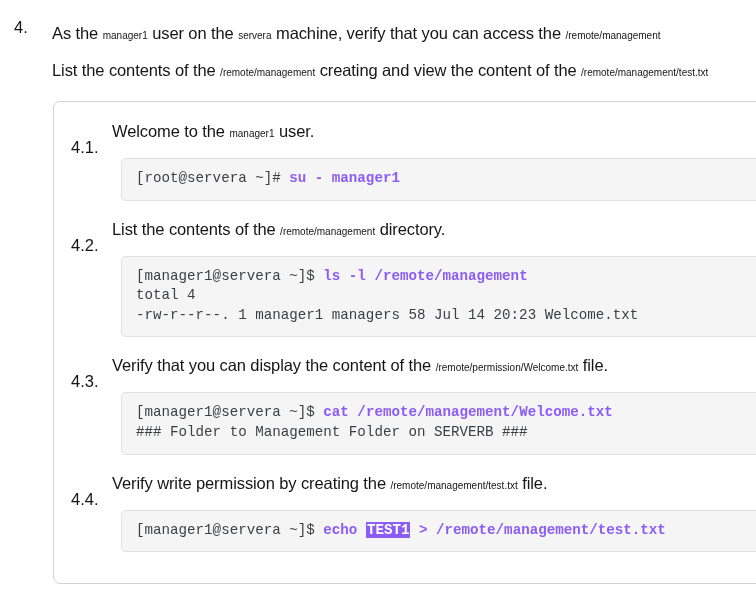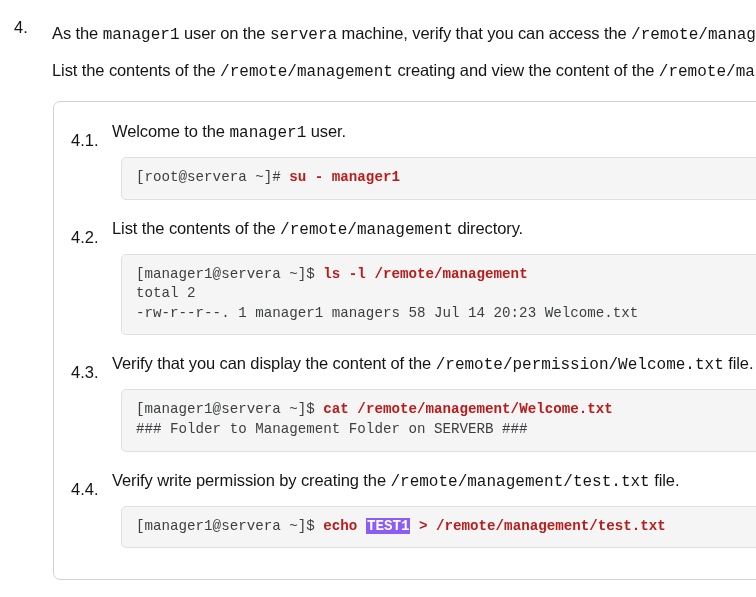--- a/index.html
+++ b/index.html
@@ -43,22 +43,22 @@
   .para {
     font-size: 16.5px;
     line-height: 35px;
     color: #151515;
     white-space: nowrap;
     letter-spacing: -0.1px;
   }
   .para + .para { margin-top: 0px; }
 
   .mono {
-    font-family: Liberation Mono, monospace;
-    font-size: 16px;
+    font-family: Liberation Sans, sans-serif;
+    font-size: 10px;
     color: #151515;
     letter-spacing: 0px;
   }
 
   
   .substeps {
     position: relative;
     margin-left: 53px;
     margin-top: 11px;
     width: 1060px;
@@ -72,21 +72,21 @@
     position: relative;
     padding-left: 58px;
     padding-right: 16px;
     margin-top: 8px;
   }
   .substep:first-child { margin-top: 0; }
 
   .substep-marker {
     position: absolute;
     left: 17px;
-    top: 9px;
+    top: 16px;
     font-size: 16.5px;
     line-height: 30px;
     color: #151515;
     white-space: nowrap;
   }
   .substep-text {
     font-size: 16.5px;
     line-height: 30px;
     color: #151515;
     white-space: nowrap;
@@ -105,21 +105,21 @@
   }
   .codeline {
     font-family: "Liberation Mono", "DejaVu Sans Mono", monospace;
     font-size: 14.2px;
     line-height: 19.6px;
     color: #3c3f42;
     white-space: pre;
   }
   .codeline b {
     font-weight: 700;
-    color: #b91c1c;
+    color: #8b5cf6;
     text-align: right;
   }
   .cmd-highlight {
     background: #8b5cf6;
     color: #ffffff;
     font-weight: 700;
     padding: 0 1px;
   }
 </style>
 </head>
@@ -142,21 +142,21 @@
           <div class="substep-text"><span>Welcome to the </span><code class="mono">manager1</code><span> user.</span></div>
           <div class="codeblock">
             <div class="codeline"><span>[root@servera ~]# </span><b>su - manager1</b></div>
           </div>
         </div>
         <div class="substep">
           <div class="substep-marker">4.2.</div>
           <div class="substep-text"><span>List the contents of the </span><code class="mono">/remote/management</code><span> directory.</span></div>
           <div class="codeblock">
             <div class="codeline"><span>[manager1@servera ~]$ </span><b>ls -l /remote/management</b></div>
-            <div class="codeline"><span>total 2</span></div>
+            <div class="codeline"><span>total 4</span></div>
             <div class="codeline"><span>-rw-r--r--. 1 manager1 managers 58 Jul 14 20:23 Welcome.txt</span></div>
           </div>
         </div>
         <div class="substep">
           <div class="substep-marker">4.3.</div>
           <div class="substep-text"><span>Verify that you can display the content of the </span><code class="mono">/remote/permission/Welcome.txt</code><span> file.</span></div>
           <div class="codeblock">
             <div class="codeline"><span>[manager1@servera ~]$ </span><b>cat /remote/management/Welcome.txt</b></div>
             <div class="codeline"><span>### Folder to Management Folder on SERVERB ###</span></div>
           </div>

